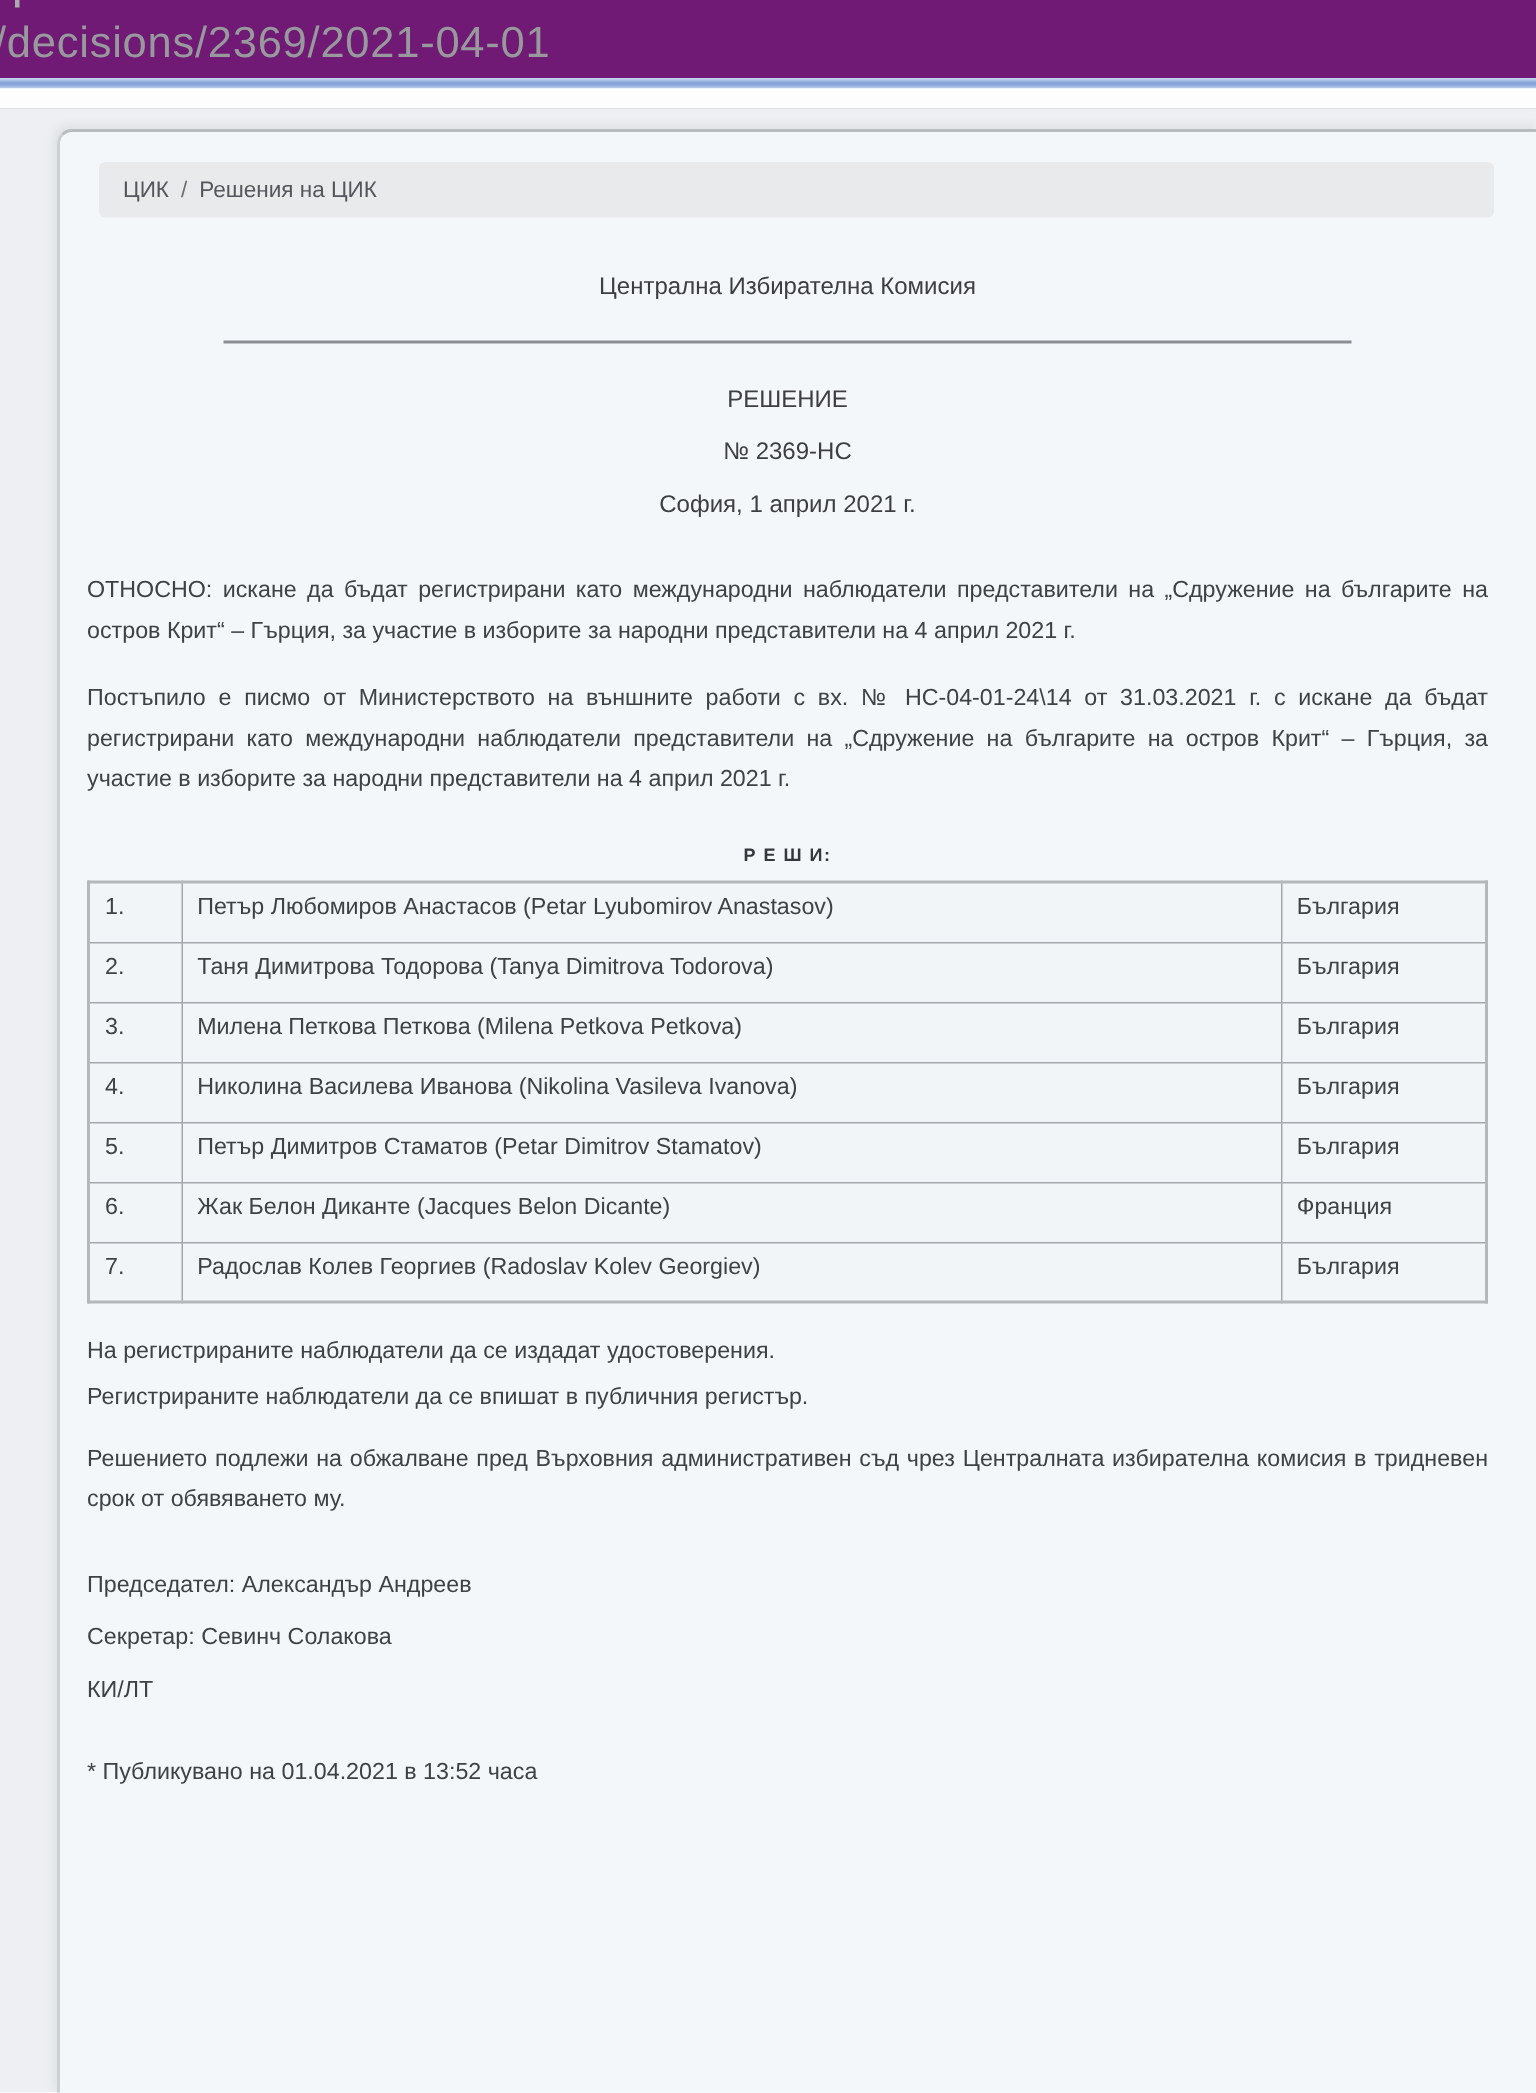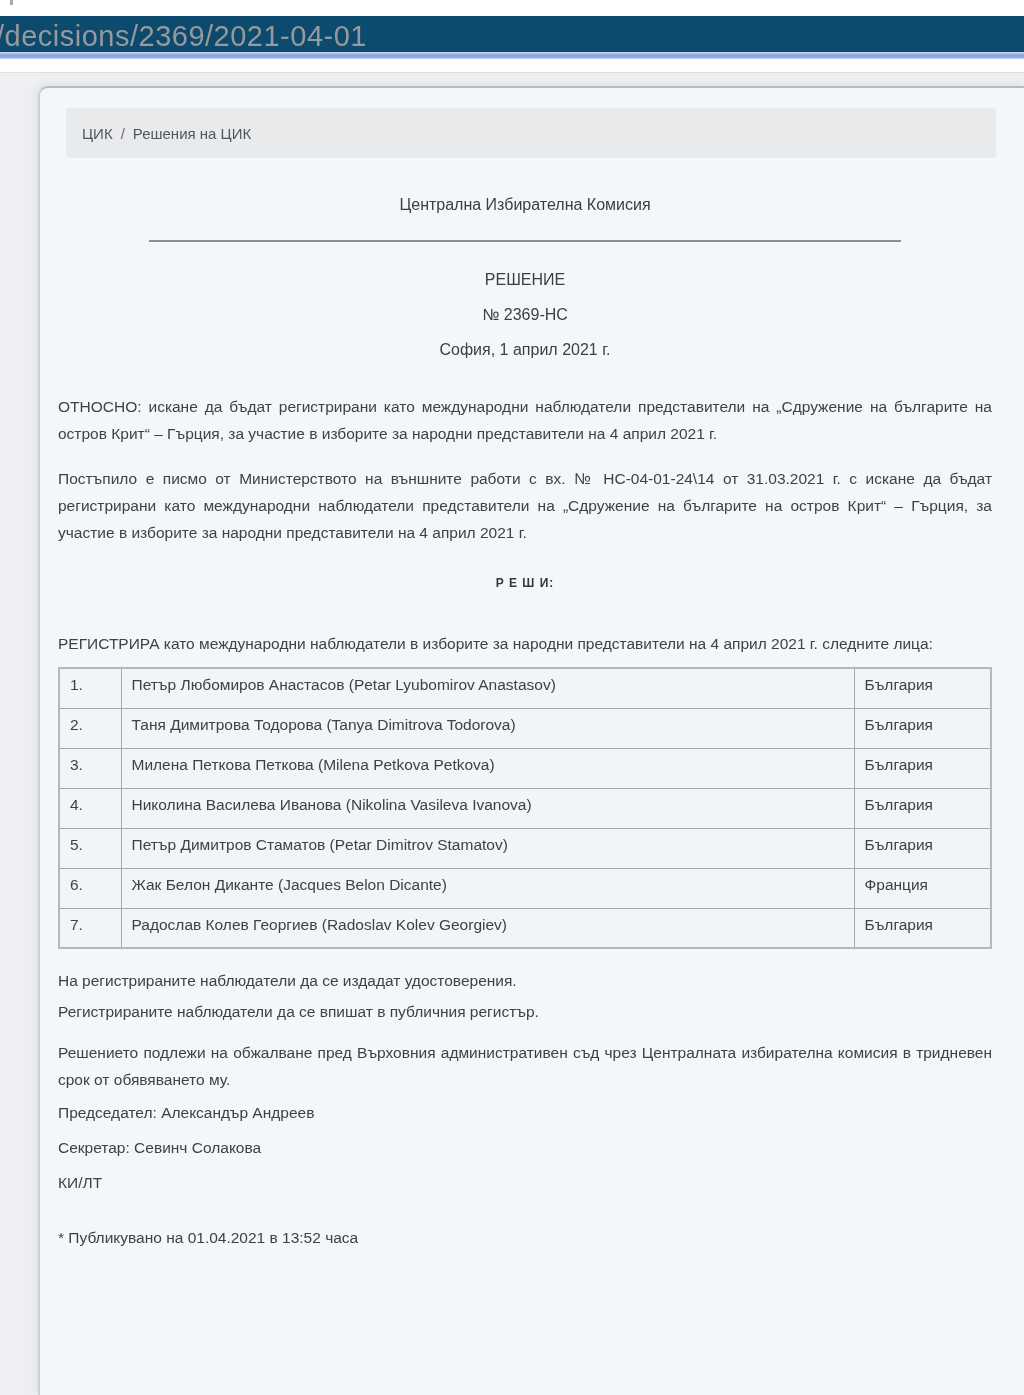--- a/index.html
+++ b/index.html
@@ -6,22 +6,22 @@
   body{
     width:1024px;height:1395px;
     font-family:"Liberation Sans", sans-serif;
     background:#ffffff;
     -webkit-font-smoothing:antialiased;
   }
   .screen{position:relative;width:1024px;height:1395px;overflow:hidden;background:#fff;}
 
   
   .address-bar{
-    position:absolute;top:16px;left:0;width:1024px;height:54px;background:#0c4a6e;
-    display:flex;overflow:hidden;
+    position:absolute;top:0;left:0;width:1024px;height:54px;background:#701a75;
+    display:flex;align-items:center;overflow:hidden;
   }
   .url-text{
     font-size:29px;color:#97999c;letter-spacing:.5px;white-space:nowrap;
     margin-left:-4px;margin-top:4px;
   }
   .url-fragment{
     position:absolute;top:0;left:10px;width:3px;height:5px;background:#a9abae;
   }
   .blue-bar{
     position:absolute;top:52px;left:0;width:1024px;height:7px;
@@ -41,21 +41,21 @@
     position:absolute;top:13px;left:38px;width:986px;height:1309px;
     background:#f4f7fa;
     border-top:2px solid #b9bcbf;
     border-left:2px solid #cdd0d3;
     border-top-left-radius:10px;
     box-shadow:-3px -3px 6px rgba(0,0,0,0.05);
   }
 
   
   .breadcrumb{
-    margin:20px 30px 0 26px;height:50px;background:#e9eaec;border-radius:4px;
+    margin:20px 30px 0 26px;height:37px;background:#e9eaec;border-radius:4px;
     display:flex;align-items:center;padding-left:16px;
     font-size:15px;color:#53575b;
   }
   .breadcrumb .sep{margin:0 8px;color:#6b6f73;}
   .crumb{cursor:pointer;}
 
   
   .content{margin-left:18px;width:934px;color:#3f4245;}
   .org-title{
     margin-top:38px;text-align:center;font-size:16px;font-weight:400;color:#3c3e41;
@@ -84,21 +84,21 @@
   table.observers td{
     border:1px solid #a3a7ab;height:40px;box-sizing:border-box;
     vertical-align:top;padding:7px 10px;font-size:15.5px;color:#3f4245;
   }
   td.col-num{width:62px;padding-left:10px;}
   td.col-country{width:137px;}
 
   p.after-table{margin-top:4px;text-align:left;}
   p.note{margin-top:18px;}
   p.appeal{margin-top:14px;text-align:justify;}
-  p.sig{margin-top:6px;text-align:left;}
+  p.sig{margin-top:30px;text-align:left;}
   p.sig2{margin-top:8px;text-align:left;}
   p.published{margin-top:28px;text-align:left;}
 </style>
 </head>
 <body>
 
 <div class="screen">
 
   <div class="address-bar">
     <span class="url-text">/decisions/2369/2021-04-01</span>
@@ -125,21 +125,20 @@
           <div>РЕШЕНИЕ</div>
           <div>№ 2369-НС</div>
           <div>София, 1 април 2021 г.</div>
         </div>
 
         <p class="para first">ОТНОСНО: искане да бъдат регистрирани като международни наблюдатели представители на „Сдружение на българите на остров Крит“ – Гърция, за участие в изборите за народни представители на 4 април 2021 г.</p>
         <p class="para">Постъпило е писмо от Министерството на външните работи с вх. № НС-04-01-24\14 от 31.03.2021 г. с искане да бъдат регистрирани като международни наблюдатели представители на „Сдружение на българите на остров Крит“ – Гърция, за участие в изборите за народни представители на 4 април 2021 г.</p>
 
         <div class="reshi">Р Е Ш И:</div>
 
-        <p class="para registrira">РЕГИСТРИРА като международни наблюдатели в изборите за народни представители на 4 април 2021 г. следните лица:</p>
 
         <table class="observers">
           <tbody>
 
               <tr>
                 <td class="col-num">1.</td>
                 <td class="col-name">Петър Любомиров Анастасов (Petar Lyubomirov Anastasov)</td>
                 <td class="col-country">България</td>
               </tr>
 

